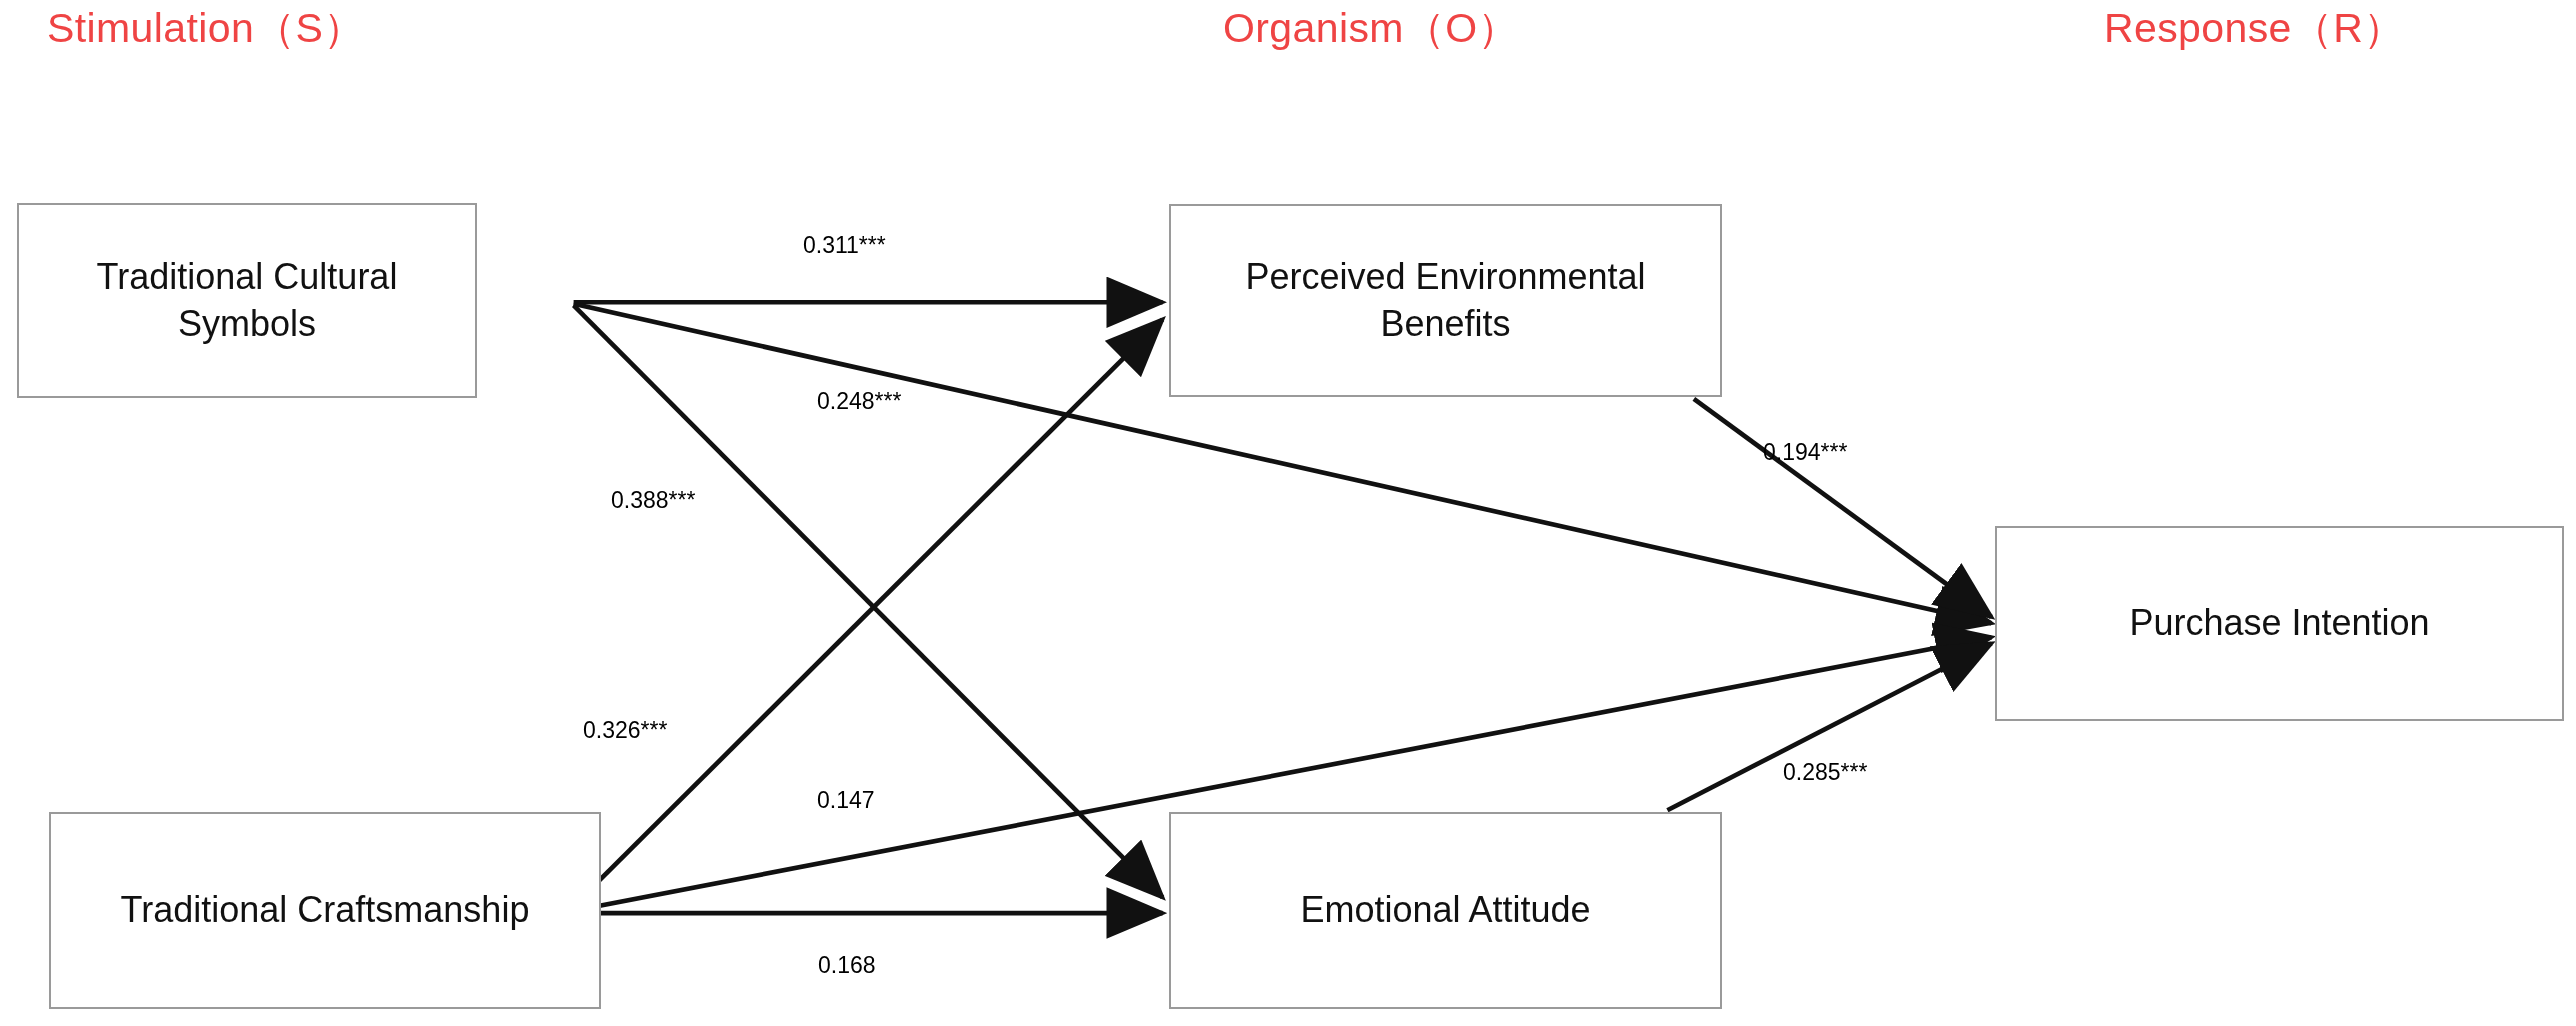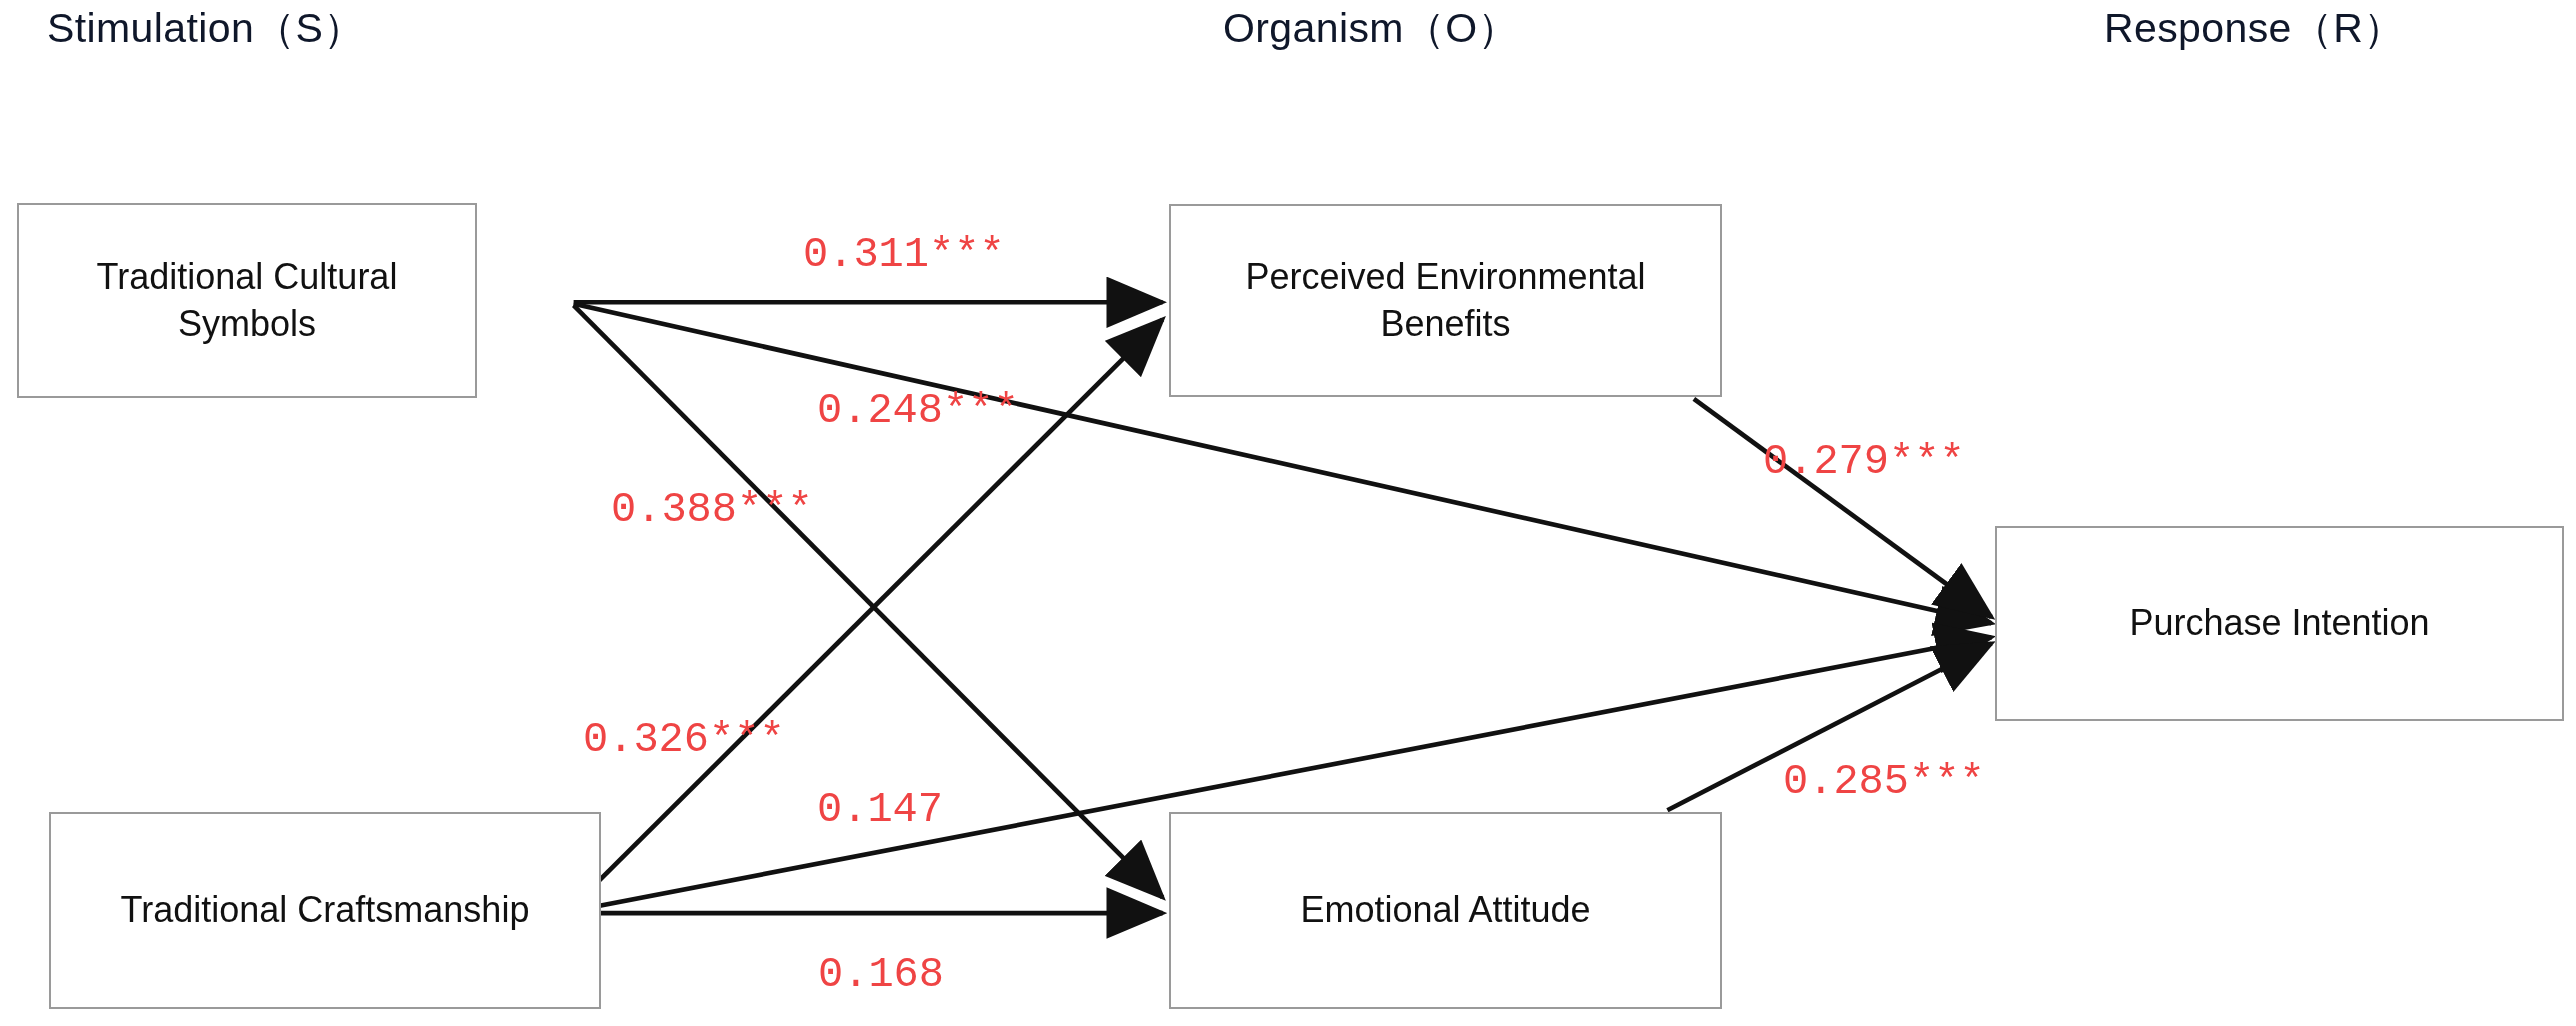--- a/index.html
+++ b/index.html
@@ -16,21 +16,21 @@
     width: 2576px;
     height: 1026px;
     background: #ffffff;
     overflow: hidden;
   }
   
   .col-header {
     position: absolute;
     font-size: 41px;
     font-weight: 400;
-    color: #0f172a;
+    color: #ef4444;
     letter-spacing: 0.4px;
     white-space: nowrap;
     line-height: 1;
   }
   #hdr-stimulation { left: 47px;   top: 7.8px; }
   #hdr-organism    { left: 1223px; top: 7.8px; }
   #hdr-response    { left: 2104px; top: 7.8px; }
 
   
   .node-box {
@@ -60,26 +60,25 @@
     left: 0;
     top: 0;
     width: 2576px;
     height: 1026px;
     z-index: 1;
   }
 
   
   .path-label {
     position: absolute;
-    font-size: 42px;
-    color: #ef4444;
+    font-size: 23px;
+    color: #000000;
     white-space: nowrap;
     line-height: 1;
     z-index: 4;
-    font-family: Liberation Mono, monospace;
   }
   #lbl-h1 { left: 803px; top: 234px; }
   #lbl-h2 { left: 817px; top: 390px; text-align: right; }
   #lbl-h3 { left: 611px;  top: 489px; }
   #lbl-h4 { left: 583px;  top: 719px; }
   #lbl-h5 { left: 817px; top: 789px; }
   #lbl-h6 { left: 818px; top: 954px; }
   #lbl-h7 { left: 1763px; top: 441px; }
   #lbl-h8 { left: 1783px; top: 761px; }
 </style>
@@ -135,17 +134,17 @@
   <div class="node-box" id="node-ea">
     <span>Emotional Attitude</span>
   </div>
 
   <div class="path-label" id="lbl-h1">0.311***</div>
   <div class="path-label" id="lbl-h2">0.248***</div>
   <div class="path-label" id="lbl-h3">0.388***</div>
   <div class="path-label" id="lbl-h4">0.326***</div>
   <div class="path-label" id="lbl-h5">0.147</div>
   <div class="path-label" id="lbl-h6">0.168</div>
-  <div class="path-label" id="lbl-h7">0.279***</div>
+  <div class="path-label" id="lbl-h7">0.194***</div>
   <div class="path-label" id="lbl-h8">0.285***</div>
 
 </div>
 
 
 </body></html>

